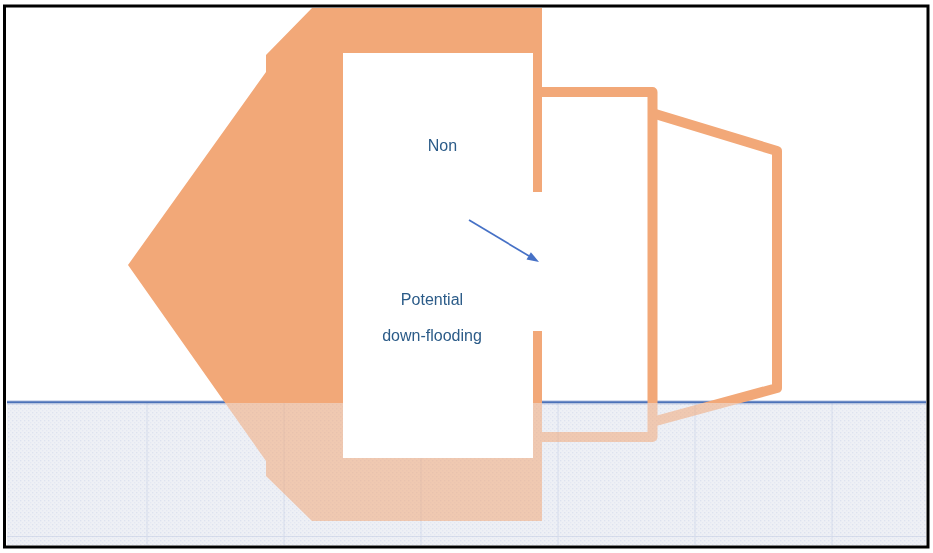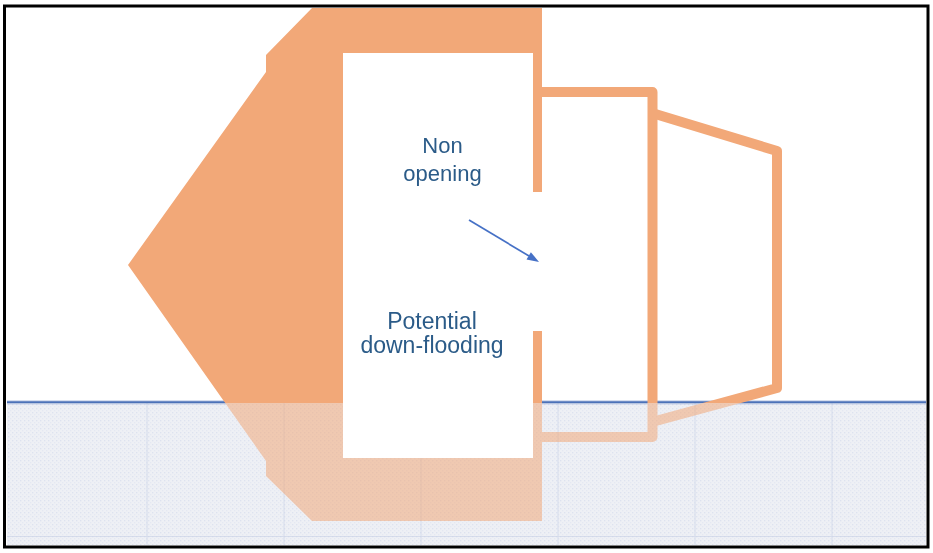--- a/index.html
+++ b/index.html
@@ -21,28 +21,28 @@
   }
   .stage svg{position:absolute;left:0;top:0;}
   .label{
     position:absolute;
     color:var(--label-text);
     text-align:center;
     font-family:"Liberation Sans", sans-serif;
   }
   .label-opening{
     left:385px;top:132px;width:115px;
-    font-size:22px;line-height:27.5px;
+    font-size:16px;line-height:27.5px;
   }
   .label-flooding{
-    left:352px;top:310px;width:160px;
-    font-size:23px;line-height:23px;
+    left:352px;top:288px;width:160px;
+    font-size:16px;line-height:23px;
   }
   .label span{display:block;}
-  .label-flooding .line2{margin-top:1px;}
+  .label-flooding .line2{margin-top:13px;}
 </style>
 </head>
 <body>
 
 <div class="stage">
 
   <svg width="933" height="553" viewBox="0 0 933 553">
 
     <defs>
 
@@ -88,21 +88,20 @@
     <g>
       <line x1="469" y1="220" x2="529" y2="256" style="stroke:var(--arrow-blue)" stroke-width="1.7"></line>
       <polygon points="539,262 526.5,259.4 530.9,252.2" style="fill:var(--arrow-blue)"></polygon>
     </g>
 
     <rect x="4.5" y="6" width="923.5" height="541" fill="none" style="stroke:var(--frame-black)" stroke-width="3"></rect>
   </svg>
 
   <div class="label label-opening">
     <span class="line1">Non</span>
-    <span class="line3">opening</span>
   </div>
 
   <div class="label label-flooding">
     <span class="line1">Potential</span>
     <span class="line2">down-flooding</span>
   </div>
 
 </div>
 
 </body></html>

